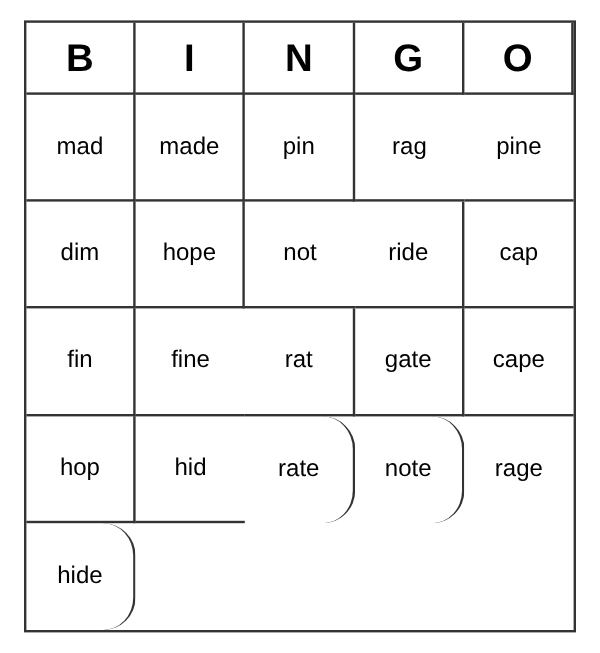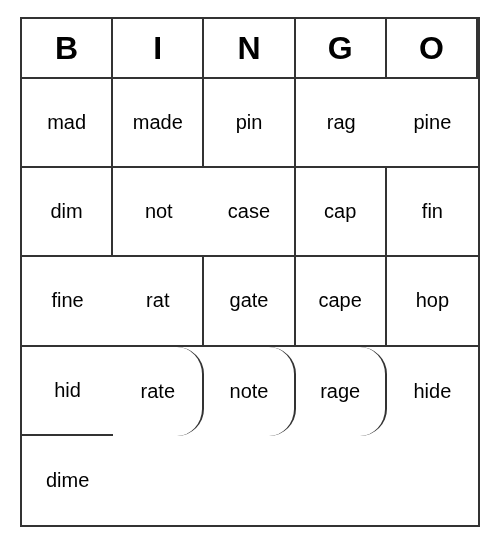--- a/index.html
+++ b/index.html
@@ -77,31 +77,31 @@
   <div class="header-cell">G</div>
   <div class="header-cell">O</div>
 
   <div class="cell">mad</div>
   <div class="cell">made</div>
   <div class="cell">pin</div>
   <div class="cell no-border-right">rag</div>
 
   <div class="cell">pine</div>
   <div class="cell">dim</div>
+  <div class="cell">hope</div>
   <div class="cell no-border-right">not</div>
 
-  <div class="cell">case</div>
+  <div class="cell">ride</div>
   <div class="cell">cap</div>
   <div class="cell">fin</div>
   <div class="cell no-border-right">fine</div>
 
   <div class="cell">rat</div>
   <div class="cell">gate</div>
   <div class="cell">cape</div>
   <div class="cell">hop</div>
   <div class="cell no-border-right">hid</div>
 
   <div class="cell no-border-bottom">rate</div>
   <div class="cell no-border-bottom">note</div>
   <div class="cell no-border-bottom">rage</div>
   <div class="cell no-border-bottom">hide</div>
-  <div class="cell no-border-bottom no-border-right">dime</div>
 </div>
 
 </body></html>

